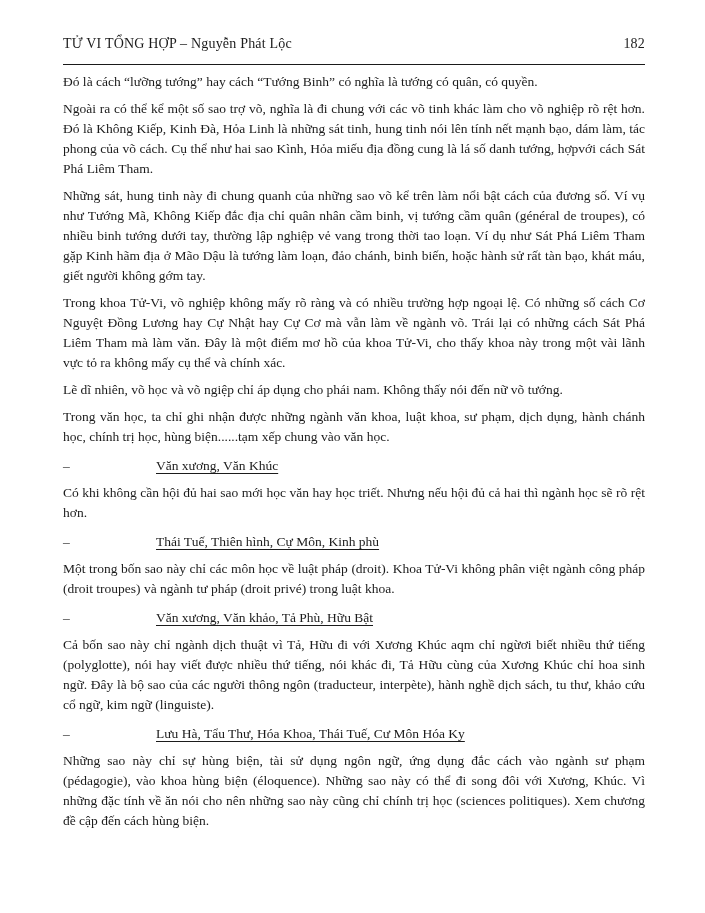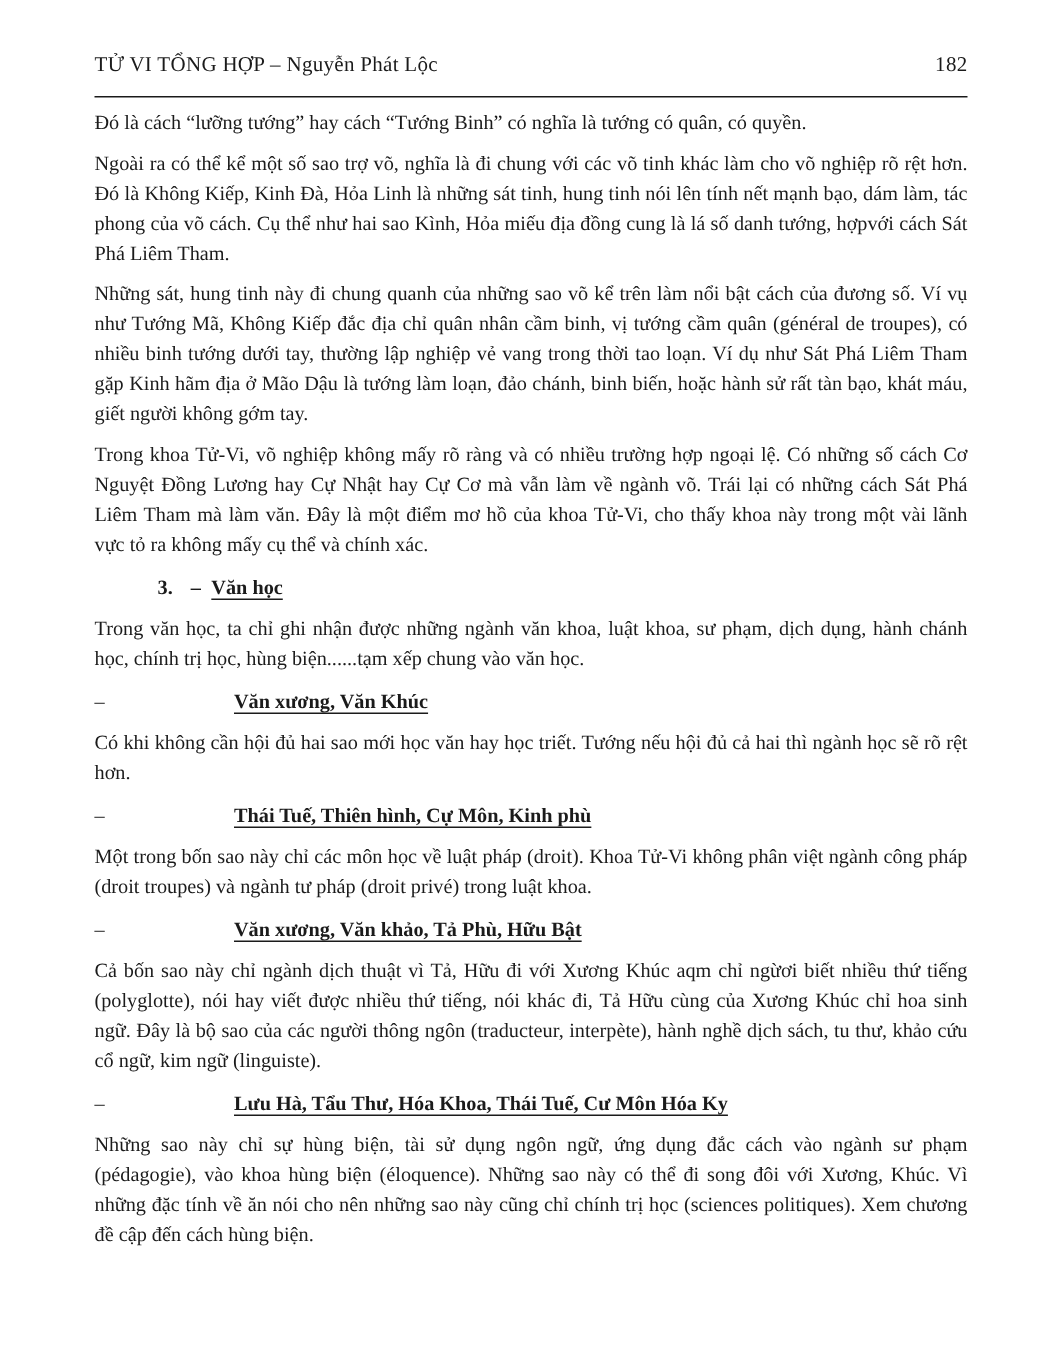--- a/index.html
+++ b/index.html
@@ -58,54 +58,52 @@
   }
   .subheading-row {
     display: flex;
     margin-top: 9px !important;
   }
   .sub-dash {
     flex: 0 0 93px;
     font-weight: normal;
   }
   .sub-title {
-    font-weight: bold;
+    font-weight: normal;
   }
 </style>
 </head>
 <body>
 
 <div class="page">
 
   <div class="header">
     <span class="running-title">TỬ VI TỔNG HỢP – Nguyễn Phát Lộc</span>
     <span class="page-number">182</span>
   </div>
 
   <hr class="rule">
 
   <div class="body-text">
 
     <p>Đó là cách “lưỡng tướng” hay cách “Tướng Binh” có nghĩa là tướng có quân, có quyền.</p>
     <p>Ngoài ra có thể kể một số sao trợ võ, nghĩa là đi chung với các võ tinh khác làm cho võ nghiệp rõ rệt hơn. Đó là Không Kiếp, Kinh Đà, Hỏa Linh là những sát tinh, hung tinh nói lên tính nết mạnh bạo, dám làm, tác phong của võ cách. Cụ thể như hai sao Kình, Hỏa miếu địa đồng cung là lá số danh tướng, hợpvới cách Sát Phá Liêm Tham.</p>
     <p>Những sát, hung tinh này đi chung quanh của những sao võ kể trên làm nổi bật cách của đương số. Ví vụ như Tướng Mã, Không Kiếp đắc địa chỉ quân nhân cầm binh, vị tướng cầm quân (général de troupes), có nhiều binh tướng dưới tay, thường lập nghiệp vẻ vang trong thời tao loạn. Ví dụ như Sát Phá Liêm Tham gặp Kinh hãm địa ở Mão Dậu là tướng làm loạn, đảo chánh, binh biến, hoặc hành sử rất tàn bạo, khát máu, giết người không gớm tay.</p>
     <p>Trong khoa Tử-Vi, võ nghiệp không mấy rõ ràng và có nhiều trường hợp ngoại lệ. Có những số cách Cơ Nguyệt Đồng Lương hay Cự Nhật hay Cự Cơ mà vẫn làm về ngành võ. Trái lại có những cách Sát Phá Liêm Tham mà làm văn. Đây là một điểm mơ hồ của khoa Tử-Vi, cho thấy khoa này trong một vài lãnh vực tỏ ra không mấy cụ thể và chính xác.</p>
+    <p>Lẽ dĩ nhiên, võ học và võ ngiệp chỉ áp dụng cho phái nam. Không thấy nói đến nữ võ tướng.</p>
 
-    <div class="heading-row">
-      <span class="h-num">3.</span><span class="h-dash">–</span><span class="underlined">Văn học</span>
-    </div>
 
     <p>Trong văn học, ta chỉ ghi nhận được những ngành văn khoa, luật khoa, sư phạm, dịch dụng, hành chánh học, chính trị học, hùng biện......tạm xếp chung vào văn học.</p>
 
     <div class="subheading-row">
       <span class="sub-dash">–</span>
       <span class="sub-title underlined">Văn xương, Văn Khúc</span>
     </div>
 
-    <p>Có khi không cần hội đủ hai sao mới học văn hay học triết. Tướng nếu hội đủ cả hai thì ngành học sẽ rõ rệt hơn.</p>
+    <p>Có khi không cần hội đủ hai sao mới học văn hay học triết. Nhưng nếu hội đủ cả hai thì ngành học sẽ rõ rệt hơn.</p>
 
     <div class="subheading-row">
       <span class="sub-dash">–</span>
       <span class="sub-title underlined">Thái Tuế, Thiên hình, Cự Môn, Kinh phù</span>
     </div>
 
     <p>Một trong bốn sao này chỉ các môn học về luật pháp (droit). Khoa Tử-Vi không phân việt ngành công pháp (droit troupes) và ngành tư pháp (droit privé) trong luật khoa.</p>
 
     <div class="subheading-row">
       <span class="sub-dash">–</span>

